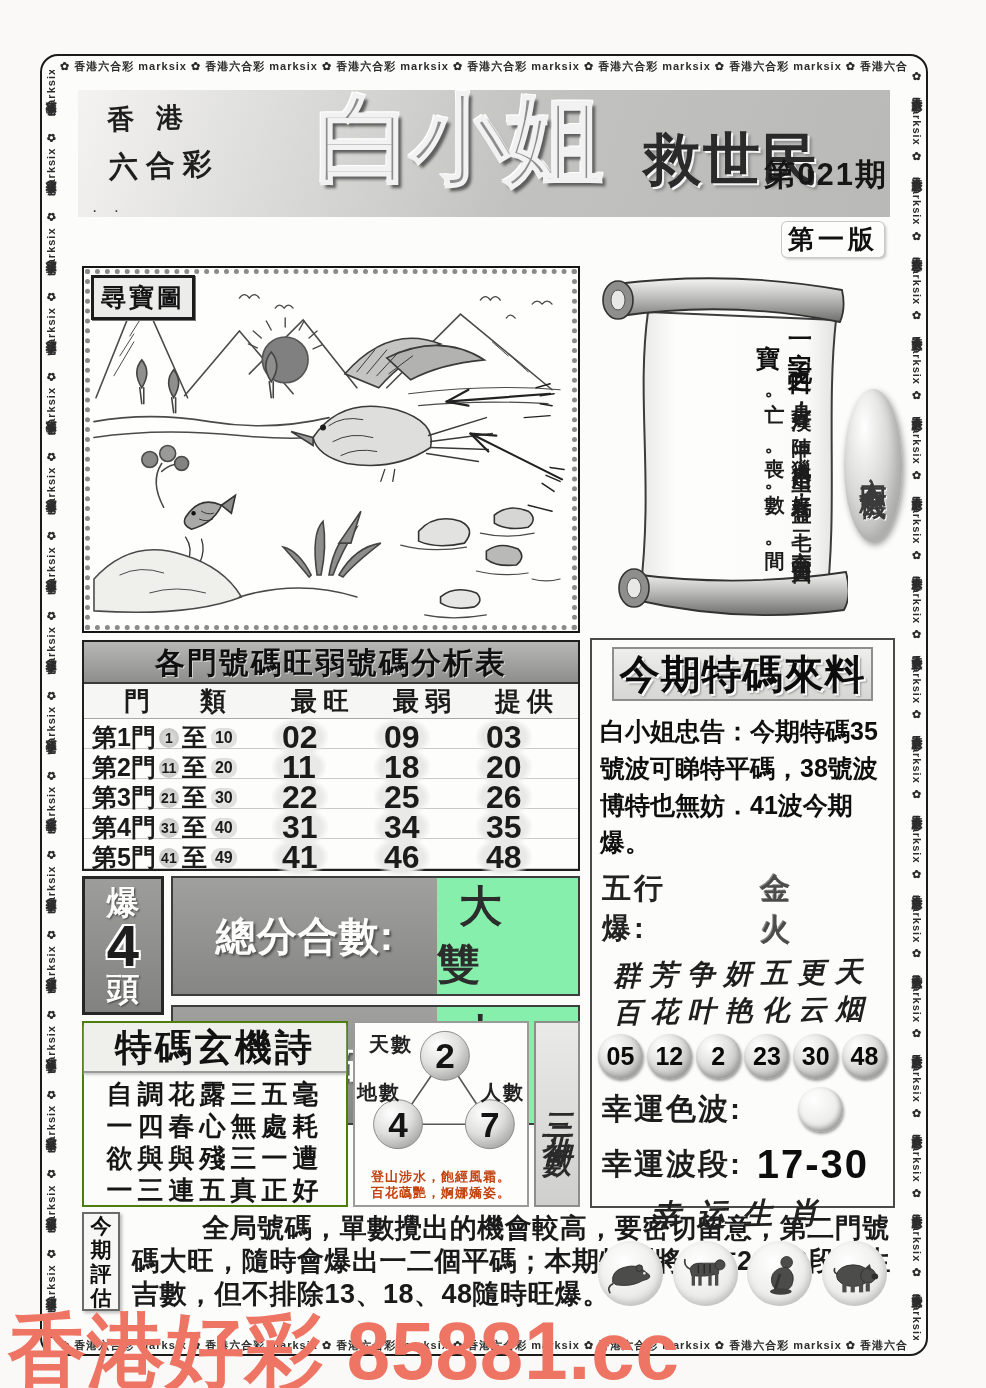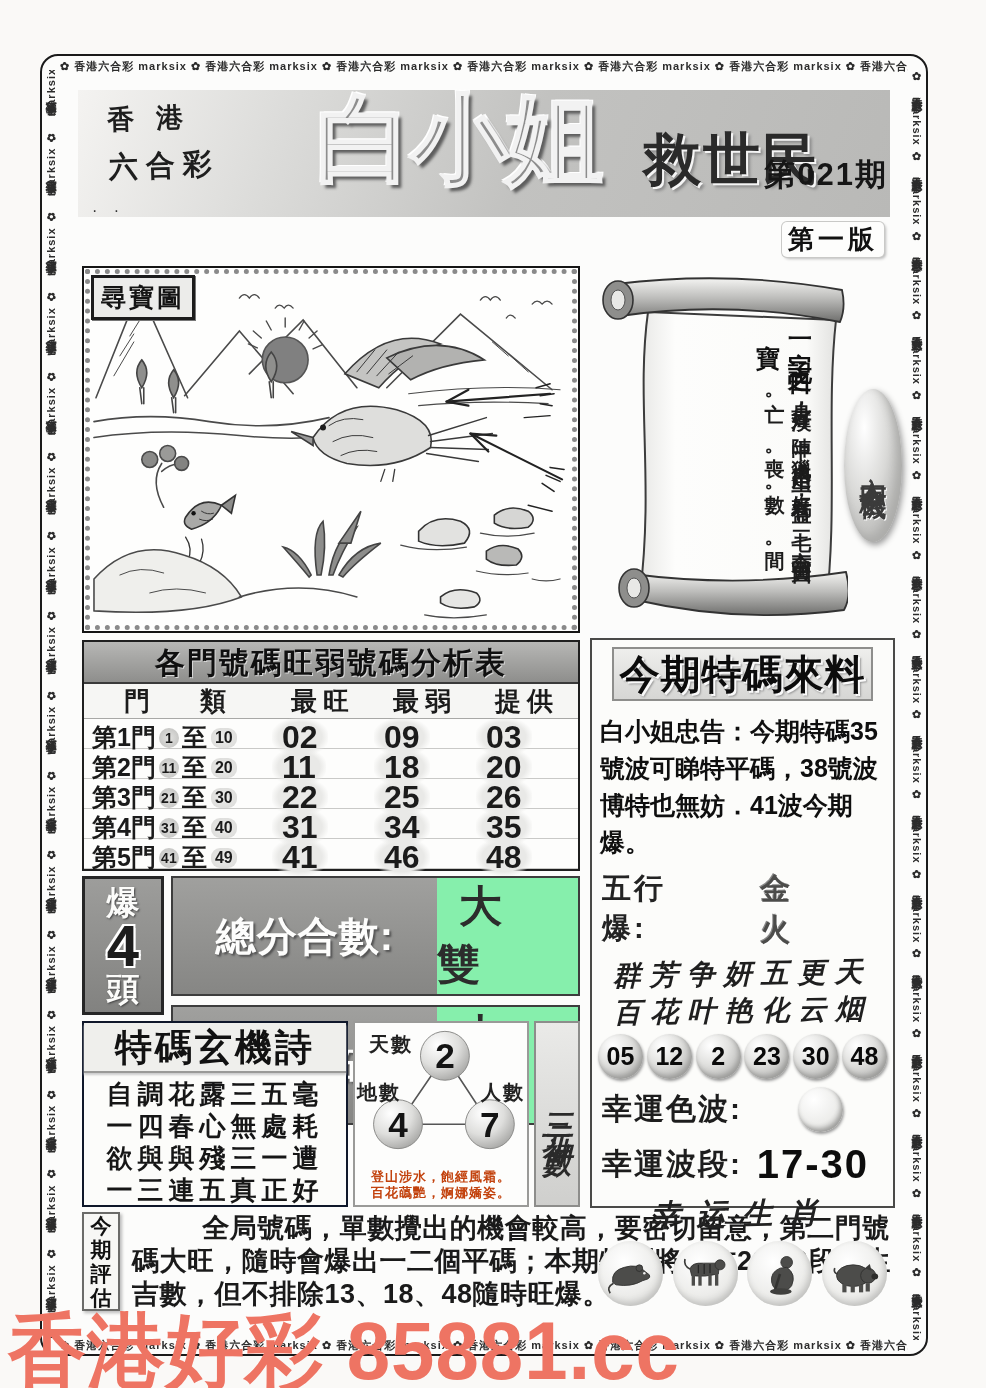--- a/index.html
+++ b/index.html
@@ -72,21 +72,21 @@
   .burst-right { flex:1; display:flex; flex-direction:column; gap:9px; }
   .burst-row { flex:1; display:flex; border:2px solid #3d3d3d; }
   .burst-row .blabel { width:264px; background:linear-gradient(#a0a09e,#868684); color:#fdfdfc;
                        font-size:40px; font-weight:900; display:flex; align-items:center; justify-content:center;
                        letter-spacing:1px; text-shadow:2px 2px 2px #55555; text-shadow:2px 2px 2px #555; }
   .burst-row .bval { flex:1; background:#86efac; color:#2c2c2c; font-size:43px; font-weight:900;
                      display:flex; align-items:center; justify-content:center; letter-spacing:26px; text-indent:22px; }
 
   
   .poem-row { position:absolute; left:82px; top:1021px; width:498px; height:186px; display:flex; gap:5px; }
-  .poem-box { width:266px; border:2px solid #0f172a; background:#fcfcfa; }
+  .poem-box { width:266px; border:2px solid #4d7c0f; background:#fcfcfa; }
   .poem-title { height:50px; line-height:50px; text-align:center; font-size:37px; font-weight:900;
                 color:#121212; letter-spacing:3px; background:#efefec; border-bottom:2px solid #9a9a98;
                 box-shadow:0 2px 2px #ccc; }
   .poem-lines { padding:5px 4px; }
   .poem-lines div { font-size:26px; font-weight:900; letter-spacing:5px; line-height:32px; text-align:center; color:#161616; }
   .tri-box { flex:1; border:2px solid #9a9a98; background:#fdfdfc; position:relative; }
   .tri-label { position:absolute; font-size:20px; font-weight:900; color:#222; letter-spacing:2px; }
   .tri-caption { position:absolute; left:0; right:0; bottom:4px; text-align:center; font-size:13px;
                  font-weight:900; line-height:16px; color:#c2410c; letter-spacing:1px; }
   .side-strip { width:46px; border:2px solid #8d8d8b; background:linear-gradient(#eaeae8,#cfcfcd);

